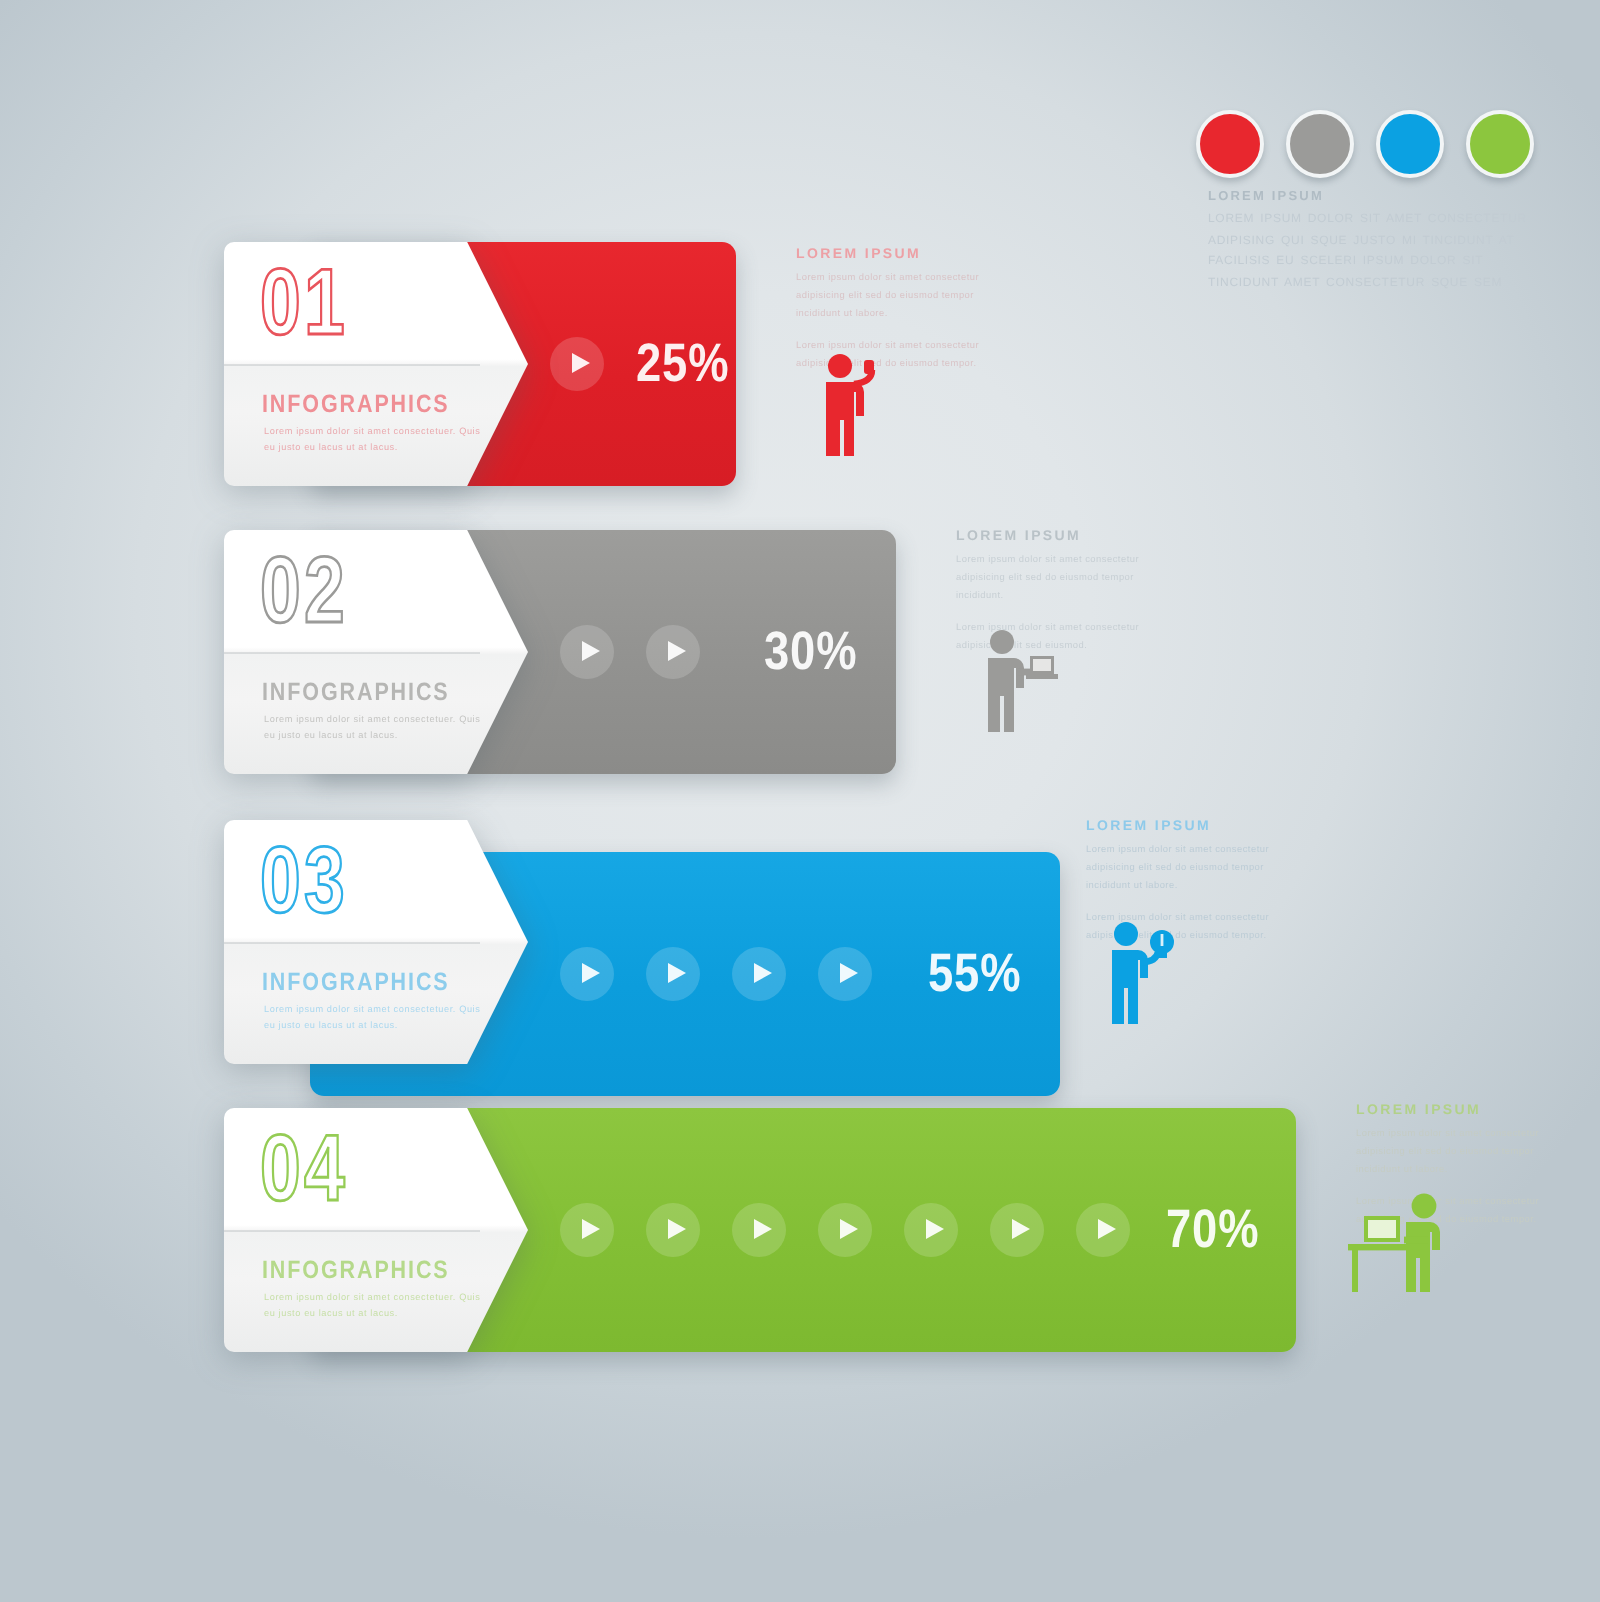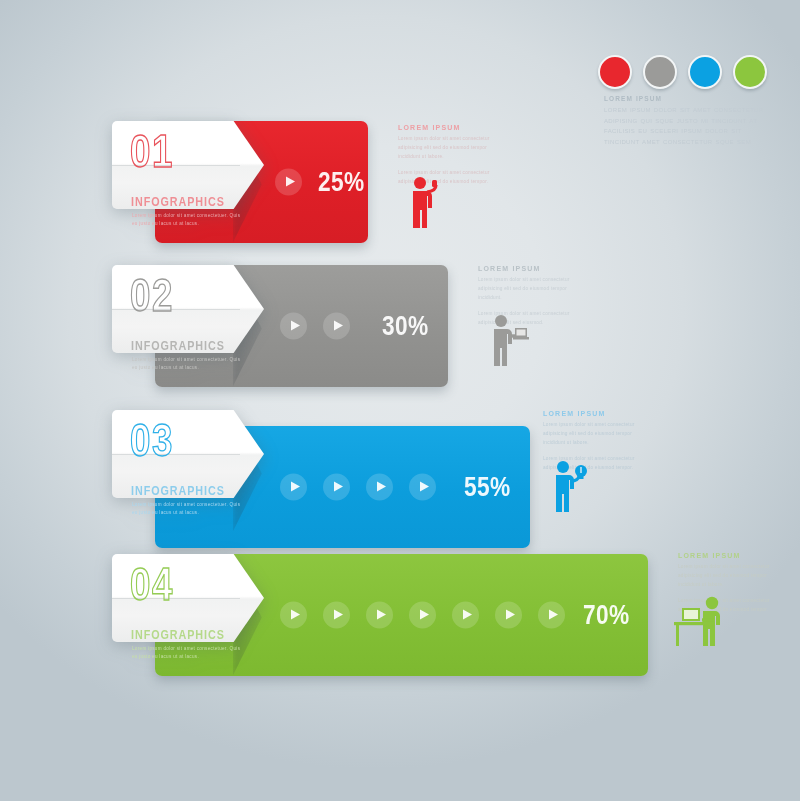--- a/index.html
+++ b/index.html
@@ -92,21 +92,21 @@
   .bar.c1 { background: linear-gradient(180deg,#9d9d9b 0%,#929290 55%,#8b8b89 100%); }
   .bar.c2 { background: linear-gradient(180deg,#16a7e4 0%,#0c9ddc 55%,#0a98d7 100%); }
   .bar.c3 { background: linear-gradient(180deg,#8dc63f 0%,#83bf35 55%,#7db930 100%); }
 
   
   .plate {
     position: absolute;
     left: 112px;
     top: 0;
     width: 152px;
-    height: 88px;
+    height: 122px;
     filter: drop-shadow(0 4px 8px rgba(80,95,105,0.30));
   }
   .plate-shape {
     position: absolute;
     inset: 0;
     background: linear-gradient(180deg,
         #ffffff 0%,
         #ffffff 48%,
         #f6f6f6 50%,
         #f1f2f2 51%,

